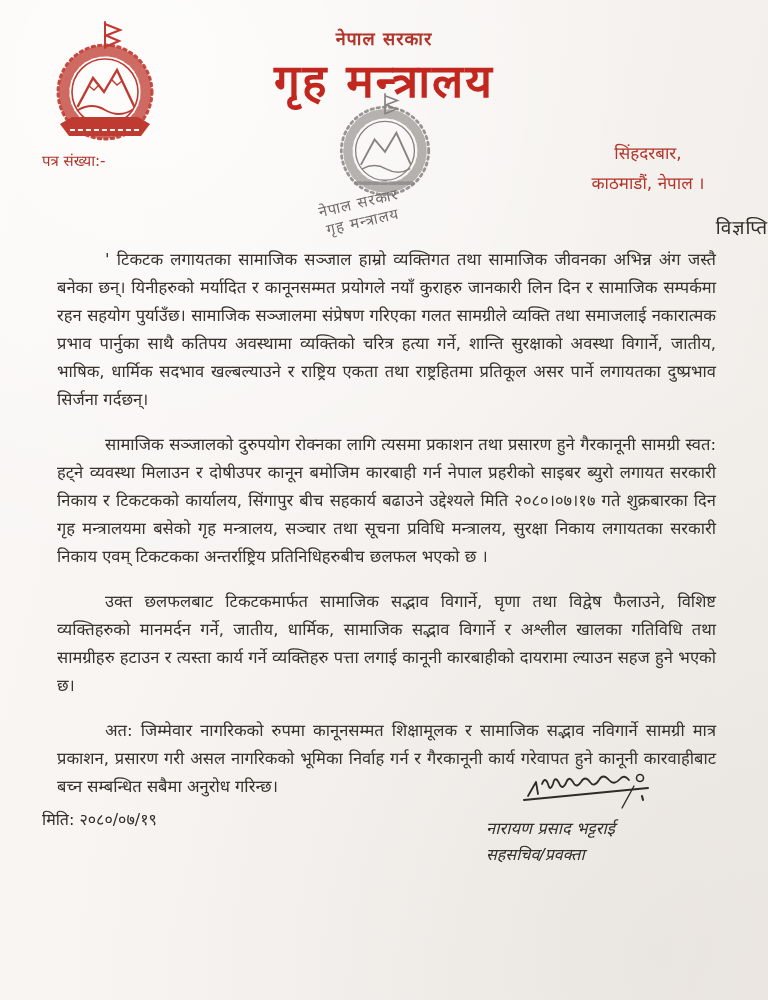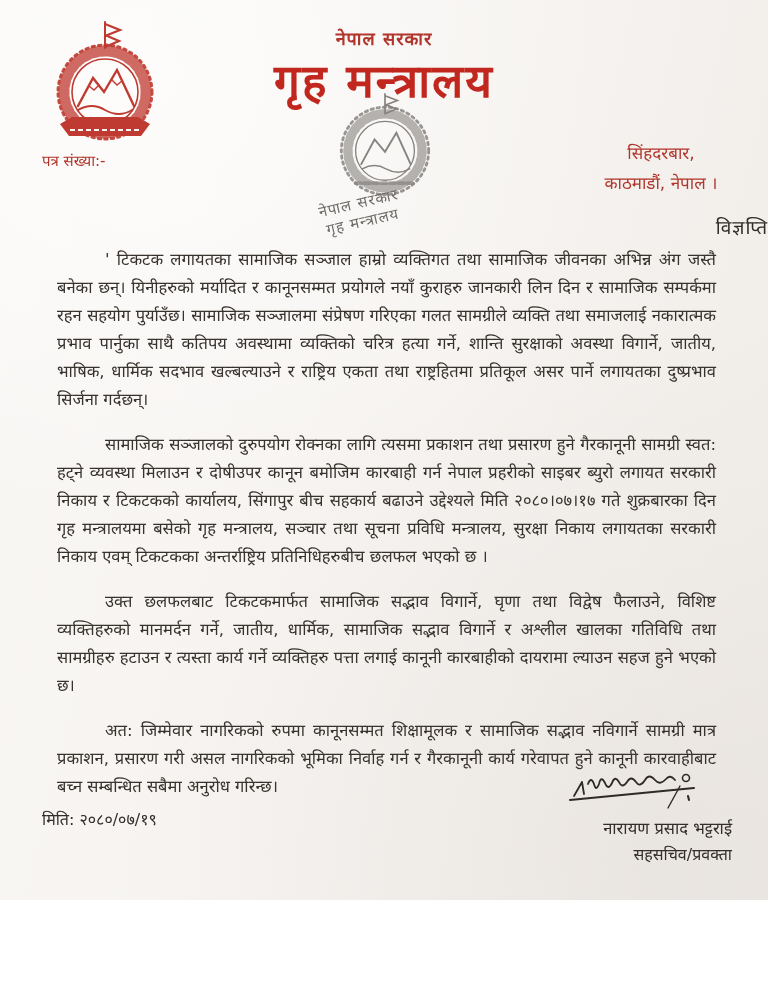--- a/index.html
+++ b/index.html
@@ -1,21 +1,21 @@
 <!DOCTYPE html>
 <html><head>
 <meta charset="utf-8">
 <style>
   html, body { margin: 0; padding: 0; }
   body { font-family: "DejaVu Sans", "Liberation Sans", sans-serif; }
 
   .page {
     position: relative;
     width: 768px;
-    height: 900px;
+    height: 1000px;
     overflow: hidden;
     background:
       radial-gradient(circle at 18% 8%, rgba(255,255,255,0.75), rgba(255,255,255,0) 45%),
       radial-gradient(circle at 85% 95%, rgba(210,203,196,0.25), rgba(255,255,255,0) 50%),
       linear-gradient(103deg, #f9f7f4 0%, #f6f3f0 55%, #f0ece8 100%);
     color: #3a3430;
   }
 
   
   .emblem-left {
@@ -56,42 +56,42 @@
     font-size: 19px; color: #2e2a26; letter-spacing: 1px;
     z-index: 4;
   }
 
   
   .refs {
     position: absolute; left: 42px; top: 146px;
     color: #b2352b; font-size: 15px; line-height: 30px; text-align: right;
   }
   .address {
-    position: absolute; right: 32px; top: 138px; width: 150px;
+    position: absolute; right: 45px; top: 138px; width: 150px;
     text-align: center;
     color: #b2352b; font-size: 17px; line-height: 30px;
   }
 
   
   .body-text {
     position: absolute; left: 57px; right: 52px; top: 246px;
     font-size: 16.5px; line-height: 28px;
     text-align: justify;
     color: #38322d;
   }
   .body-text p { margin: 0 0 17px 0; text-indent: 48px; }
 
   
   .date-line {
     position: absolute; left: 42px; top: 808px;
     font-size: 16px; color: #332e29;
   }
   .sign-block {
-    position: absolute; right: 36px; top: 766px; width: 230px;
-    text-align: right; color: #332e29;
+    position: absolute; right: 52px; top: 766px; width: 230px;
+    text-align: left; color: #332e29; font-style: italic;
   }
   .sign-scrawl { width: 170px; height: 46px; margin-left: 30px; }
   .sign-name { font-size: 16.5px; line-height: 26px; }
   .sign-title { font-size: 16px; line-height: 26px; }
 </style>
 </head>
 <body>
 
 <div class="page">
 

